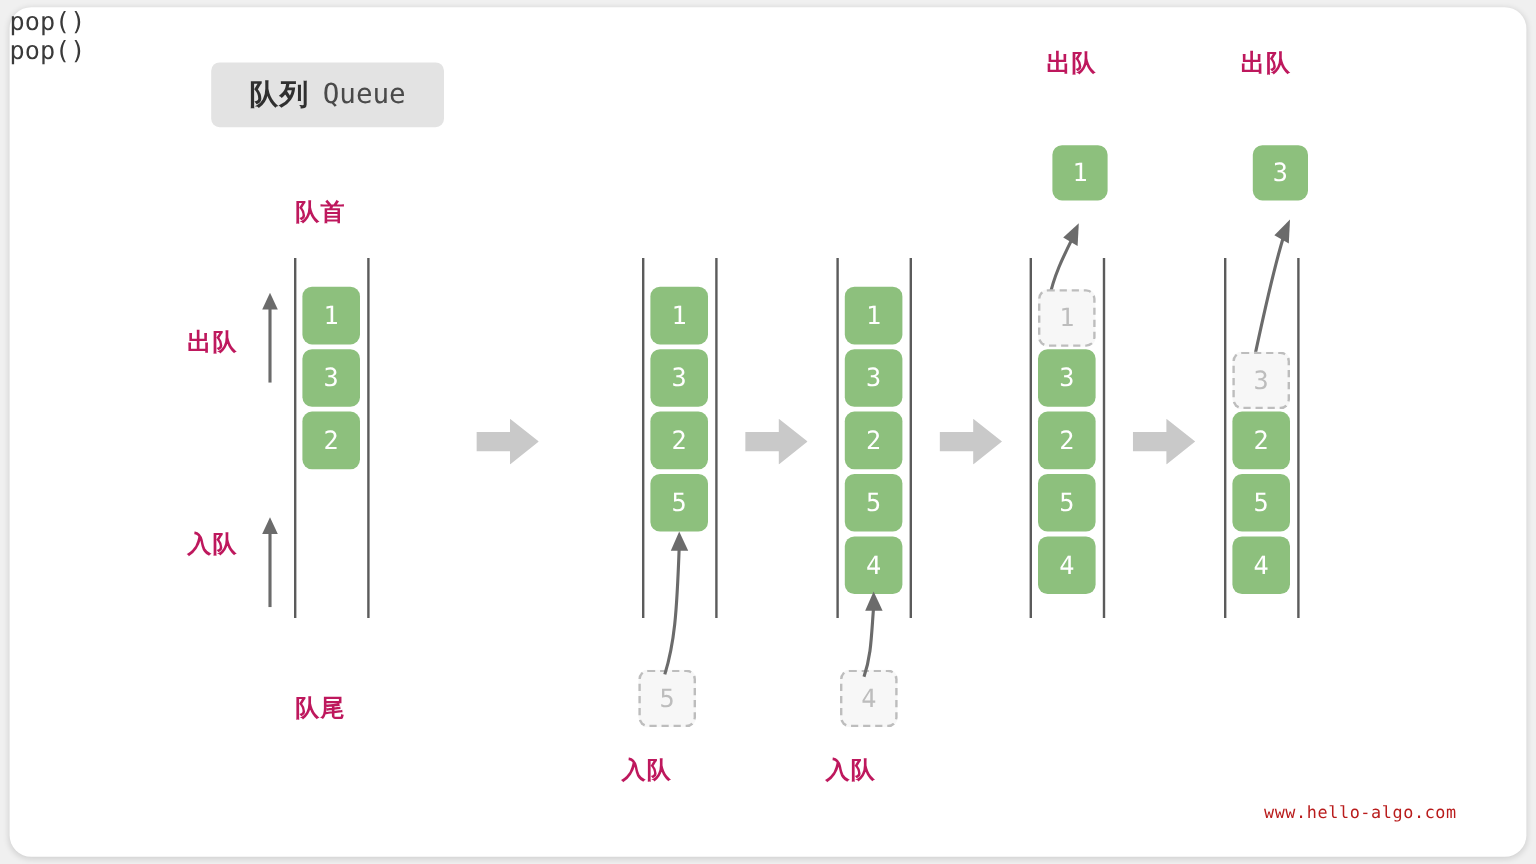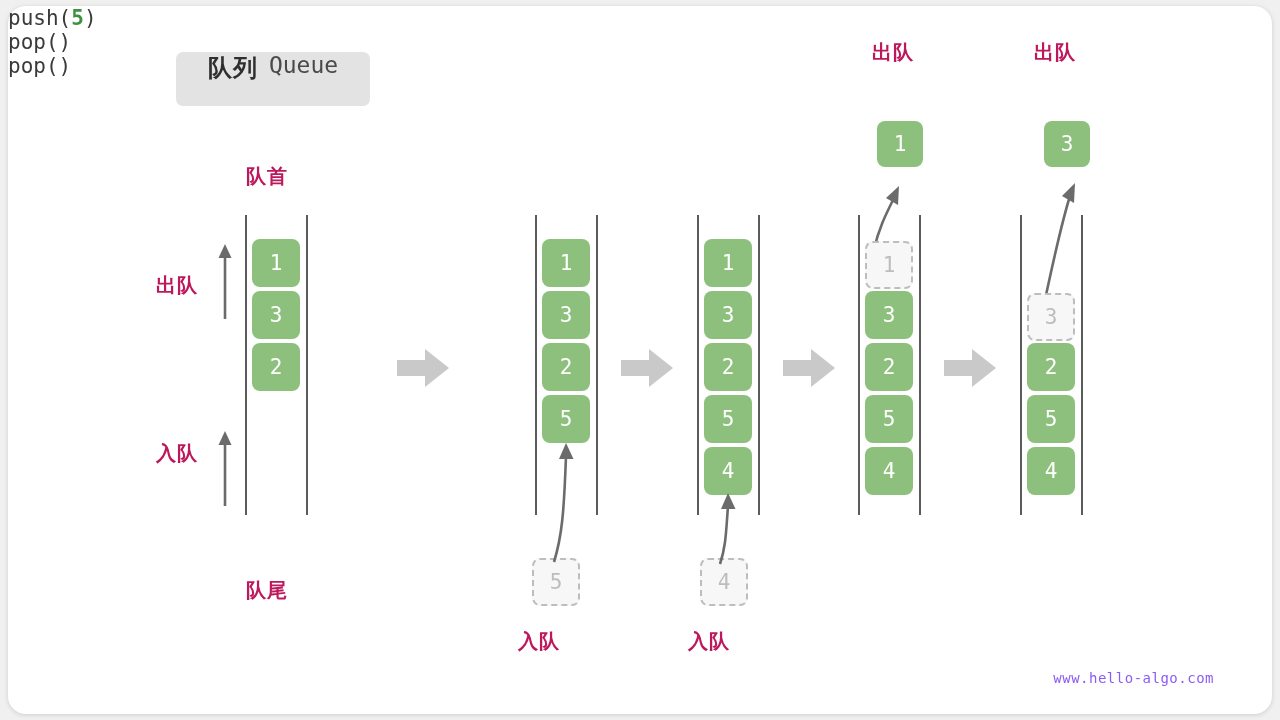--- a/index.html
+++ b/index.html
@@ -22,21 +22,21 @@
     border-radius:18px;
     box-shadow:0 1px 5px rgba(0,0,0,0.14);
   }
   
   #title-chip{
     position:absolute;
     left:168px;top:46px;
     width:194px;height:54px;
     background:#e3e3e3;
     border-radius:7px;
-    display:flex;align-items:flex-start;justify-content:center;
+    display:flex;align-items:center;justify-content:center;
     gap:11px;
   }
   #title-chip .cn{
     font-size:24px;font-weight:bold;color:#2f2f2f;
     letter-spacing:1px;
   }
   #title-chip .en{
     font-size:23px;color:#4a4a4a;
     font-family:"DejaVu Sans Mono","Liberation Mono",monospace;
   }
@@ -80,21 +80,21 @@
   .uparrow{position:absolute;}
   
   .steparrow{position:absolute;}
   
   .curve{position:absolute;overflow:visible;}
   
   #watermark{
     position:absolute;
     right:58px;bottom:28px;
     font-family:"DejaVu Sans Mono","Liberation Mono",monospace;
-    font-size:14px;color:#8b5cf6;letter-spacing:.5px;
+    font-size:14px;color:#b91c1c;letter-spacing:.5px;
   }
 </style>
 </head>
 <body>
 
 <div id="stage">
   <div id="card">
 
     <div id="title-chip">
       <span class="cn">队列</span>
@@ -136,21 +136,20 @@
     <div class="cell" style="left:534px;top:389px;">5</div>
 
     <div class="cell ghost" style="left:524px;top:552px;">5</div>
 
     <svg class="curve" style="left:520px;top:420px;" width="80" height="140" viewBox="0 0 80 140">
       <path d="M26,136 C34,110 36,86 38,30" stroke="#6b6b6b" stroke-width="2.6" fill="none"></path>
       <polygon points="38,17 31,33 45.5,33" fill="#6b6b6b"></polygon>
     </svg>
 
     <div class="cap-cn" style="left:510px;top:622px;">入队</div>
-    <div class="mono" style="left:510px;top:655px;"><span>push(</span><span class="hl">5</span><span>)</span></div>
 
     <svg class="steparrow" style="left:613px;top:343px;" width="52" height="38" viewBox="0 0 52 38">
       <polygon points="0,11 28,11 28,0 52,19 28,38 28,27 0,27" fill="#c9c9c9"></polygon>
     </svg>
 
     <div class="rail" style="left:689px;top:209px;height:300px;"></div>
     <div class="rail" style="left:750px;top:209px;height:300px;"></div>
 
     <div class="cell" style="left:696px;top:233px;">1</div>
     <div class="cell" style="left:696px;top:285px;">3</div>

